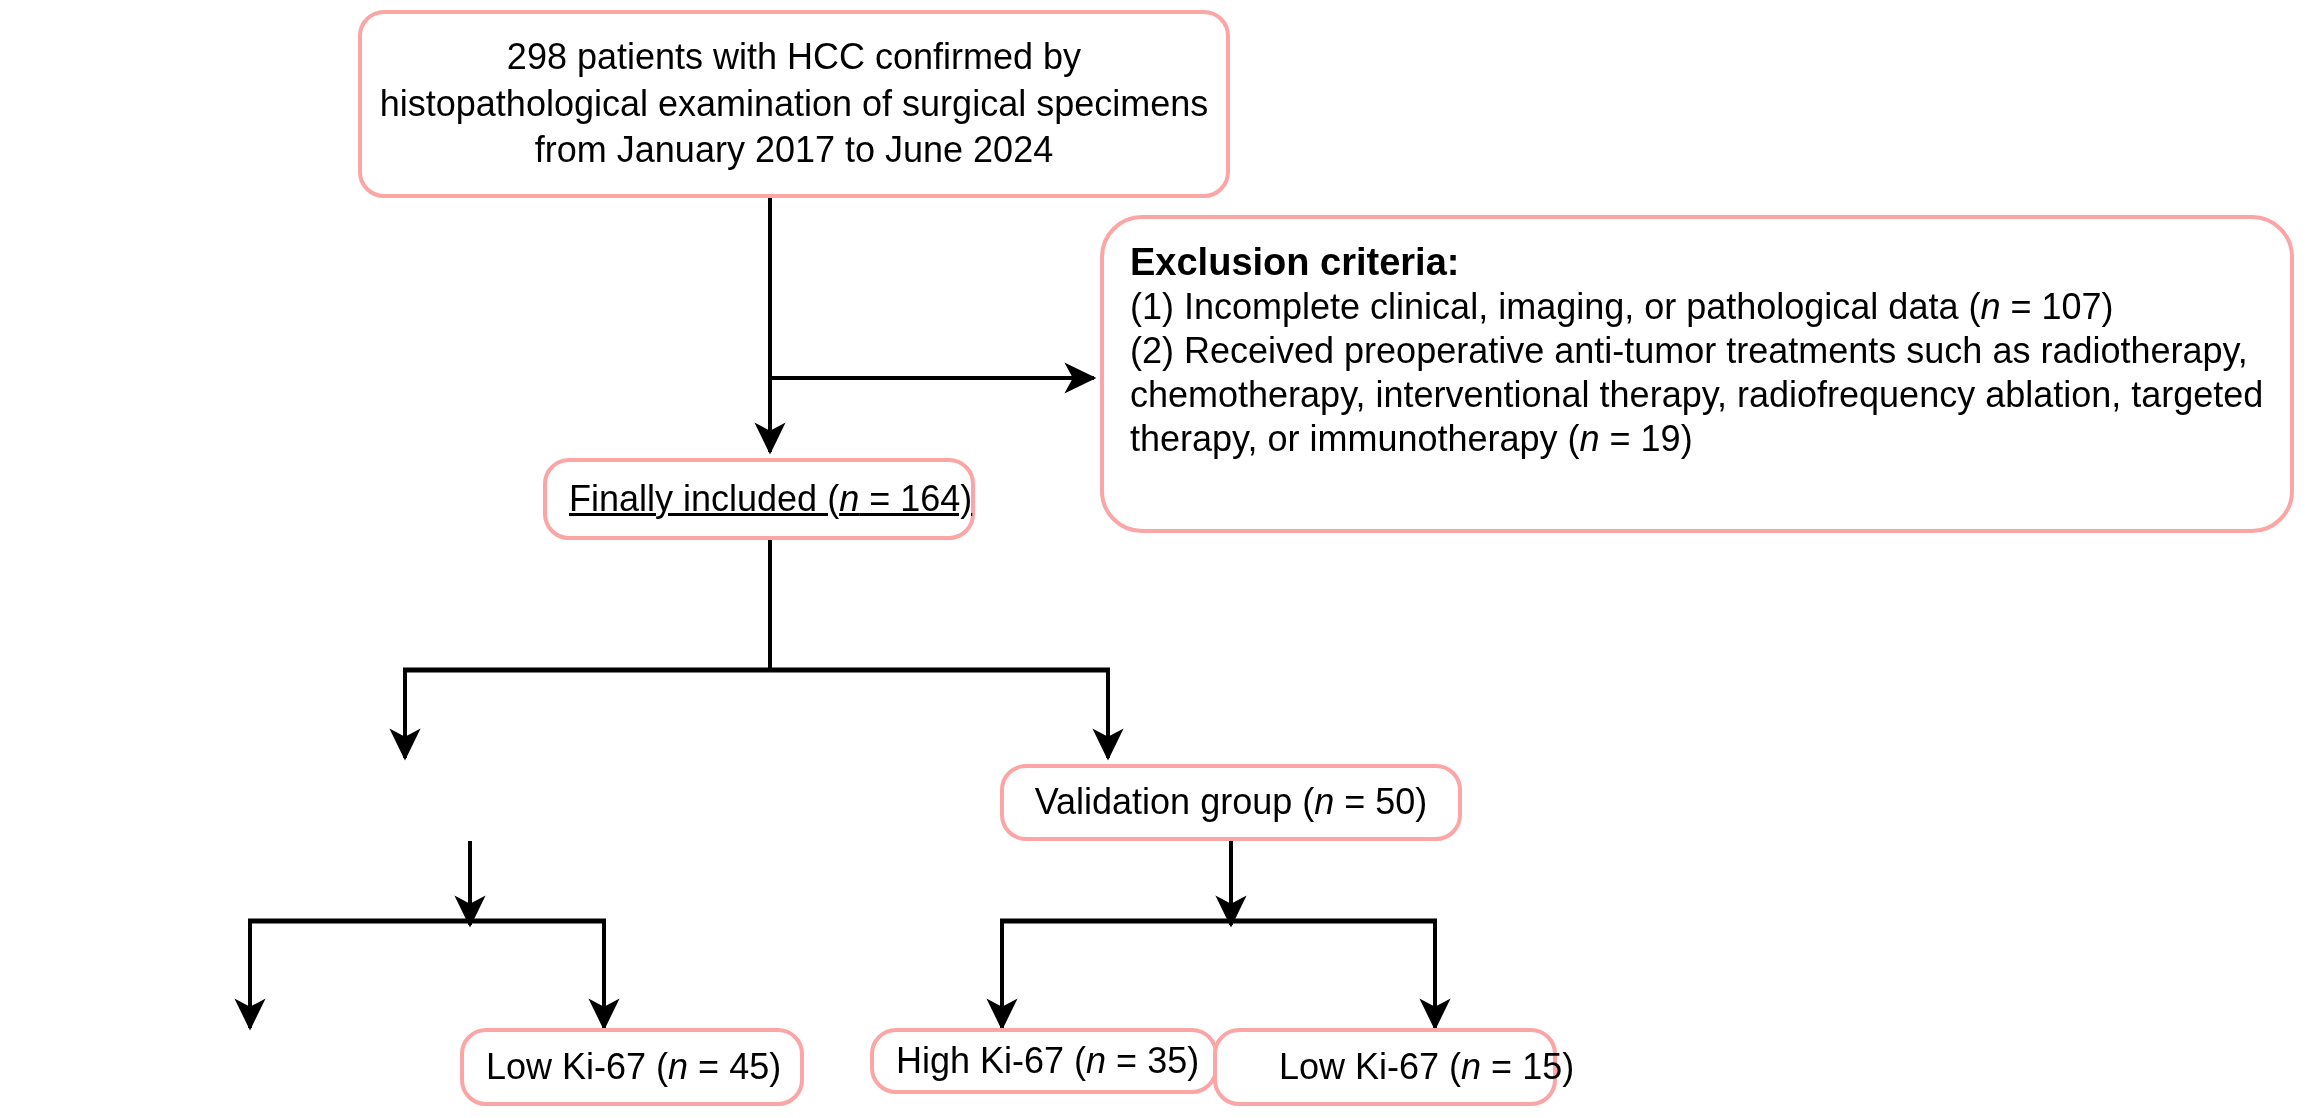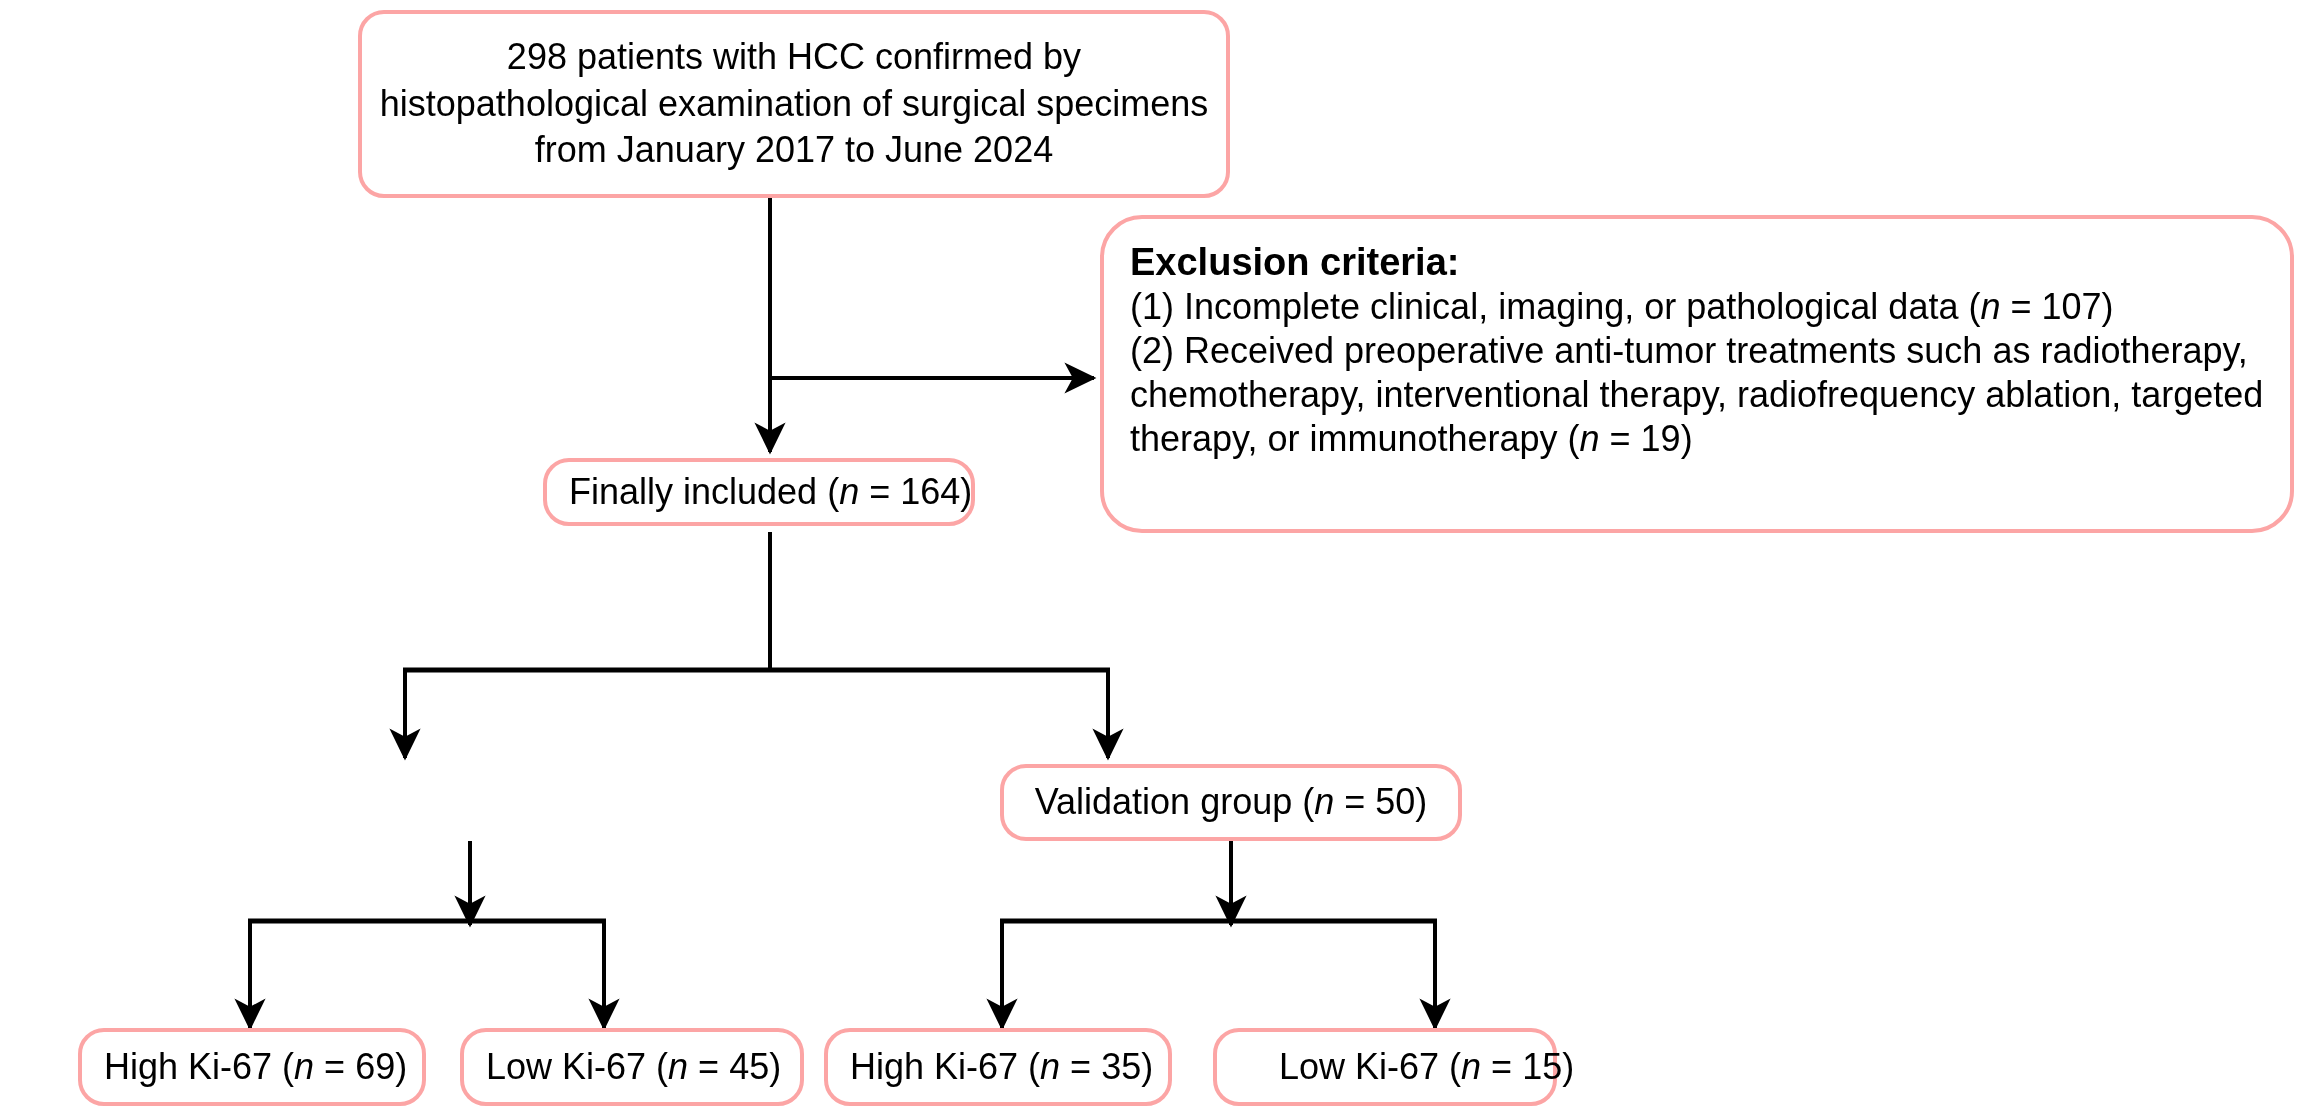--- a/index.html
+++ b/index.html
@@ -112,38 +112,35 @@
   <div class="node exclusion" style="left:1100px; top:215px; width:1194px; height:318px;">
     <div style="width:100%;">
       <span class="excl-title">Exclusion criteria:</span>
       <span class="excl-line"><span> (1) Incomplete clinical, imaging, or pathological data (</span><span class="ital">n</span><span> = 107)</span></span>
       <span class="excl-line"> (2) Received preoperative anti-tumor treatments such as radiotherapy,</span>
       <span class="excl-line">chemotherapy, interventional therapy, radiofrequency ablation, targeted</span>
       <span class="excl-line"><span>therapy, or immunotherapy (</span><span class="ital">n</span><span> = 19)</span></span>
     </div>
   </div>
 
-  <div class="node small" style="left:543px; top:458px; width:432px; height:68px;">
+  <div class="node small" style="left:543px; top:458px; width:432px; height:82px;text-decoration:underline;">
     <span class="node-text"><span>Finally included (</span><span class="ital">n</span><span> = 164)</span></span>
   </div>
 
 
   <div class="node small" style="left:1000px; top:764px; width:462px; height:77px;">
     <span class="node-text"><span>Validation group (</span><span class="ital">n</span><span> = 50)</span></span>
   </div>
 
-  <div class="node small" style="left:78px; top:1028px; width:348px; height:78px;">
-    <span class="node-text"><span>High Ki-67 (</span><span class="ital">n</span><span> = 69)</span></span>
-  </div>
 
   <div class="node small" style="left:460px; top:1028px; width:344px; height:78px;">
     <span class="node-text"><span>Low Ki-67 (</span><span class="ital">n</span><span> = 45)</span></span>
   </div>
 
-  <div class="node small" style="left:824px; top:1028px; width:348px; height:78px;">
+  <div class="node small" style="left:870px; top:1028px; width:348px; height:66px;">
     <span class="node-text"><span>High Ki-67 (</span><span class="ital">n</span><span> = 35)</span></span>
   </div>
 
   <div class="node small" style="left:1213px; top:1028px; width:344px; height:78px;padding-left:40px;">
     <span class="node-text"><span>Low Ki-67 (</span><span class="ital">n</span><span> = 15)</span></span>
   </div>
 
 </div>
 
 </body></html>

